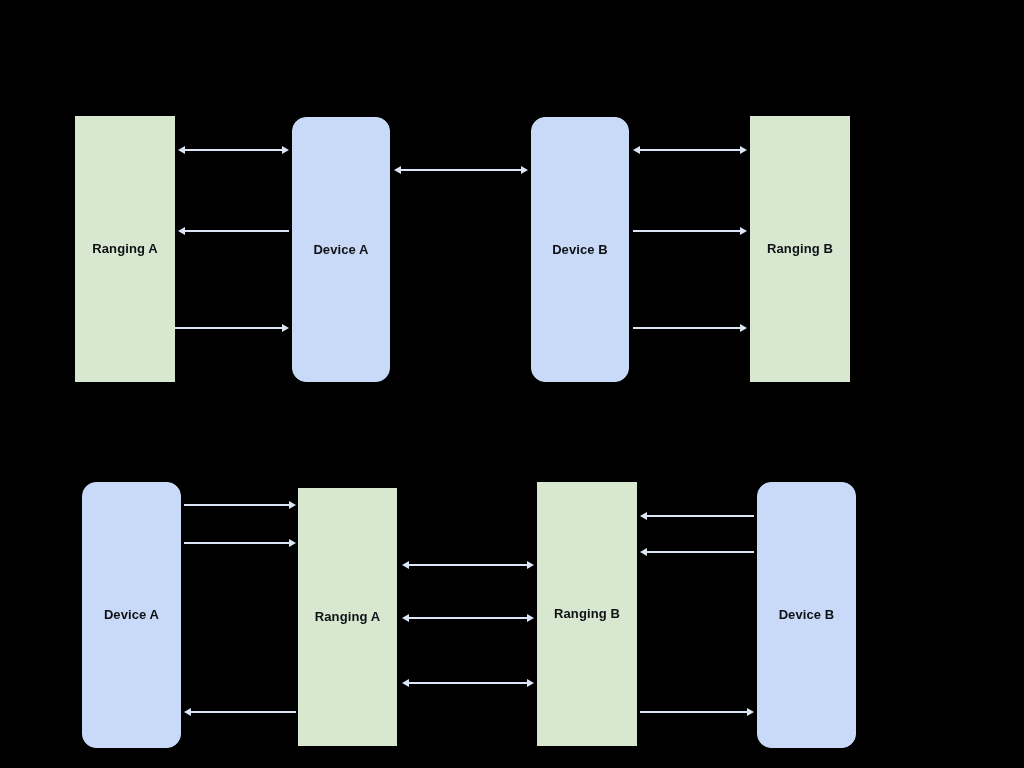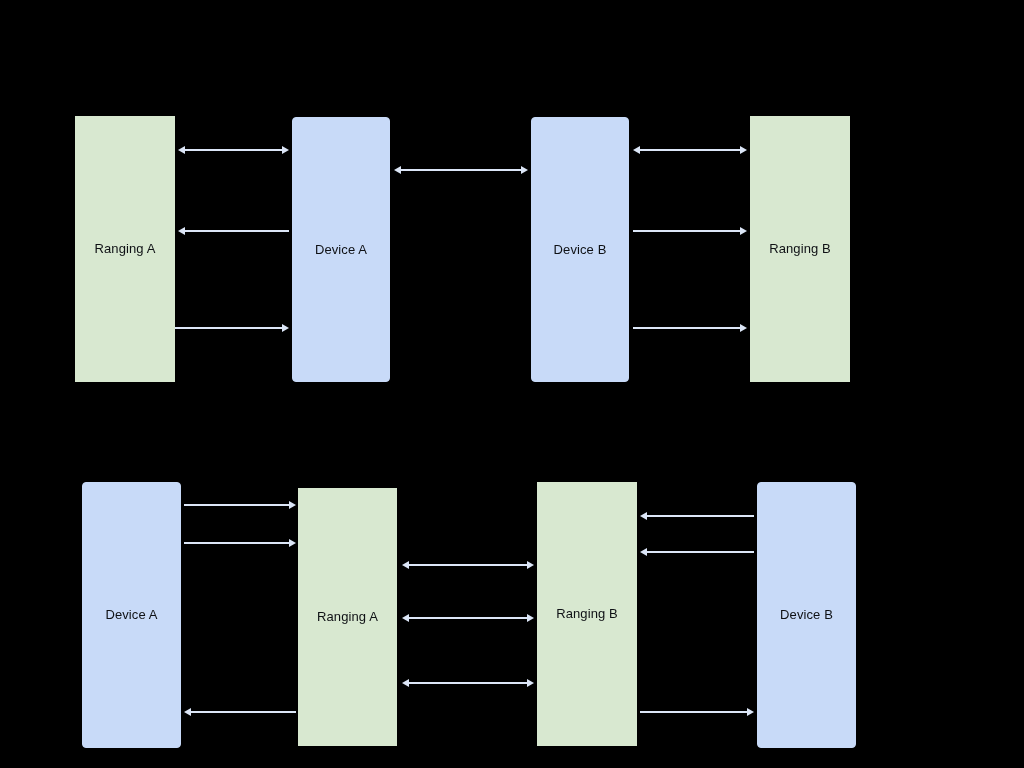--- a/index.html
+++ b/index.html
@@ -20,35 +20,35 @@
     background: #000000;
   }
   .node {
     position: absolute;
     display: flex;
     align-items: center;
     justify-content: center;
     box-sizing: border-box;
     font-family: "Liberation Sans", sans-serif;
     font-size: 13px;
-    font-weight: normal;
+    font-weight: bold;
     color: #0f1115;
     letter-spacing: 0.1px;
     text-align: center;
     line-height: 1.2;
   }
   .node-green {
     background: #d8e8d0;
     border: 1px solid #d8e8d0;
     border-radius: 0;
   }
   .node-blue {
     background: #c8daf8;
     border: 1px solid #c8daf8;
-    border-radius: 4px;
+    border-radius: 14px;
   }
   .node-label {
     pointer-events: none;
     user-select: none;
   }
   .edge {
     position: absolute;
     overflow: visible;
   }
   .edge svg {

